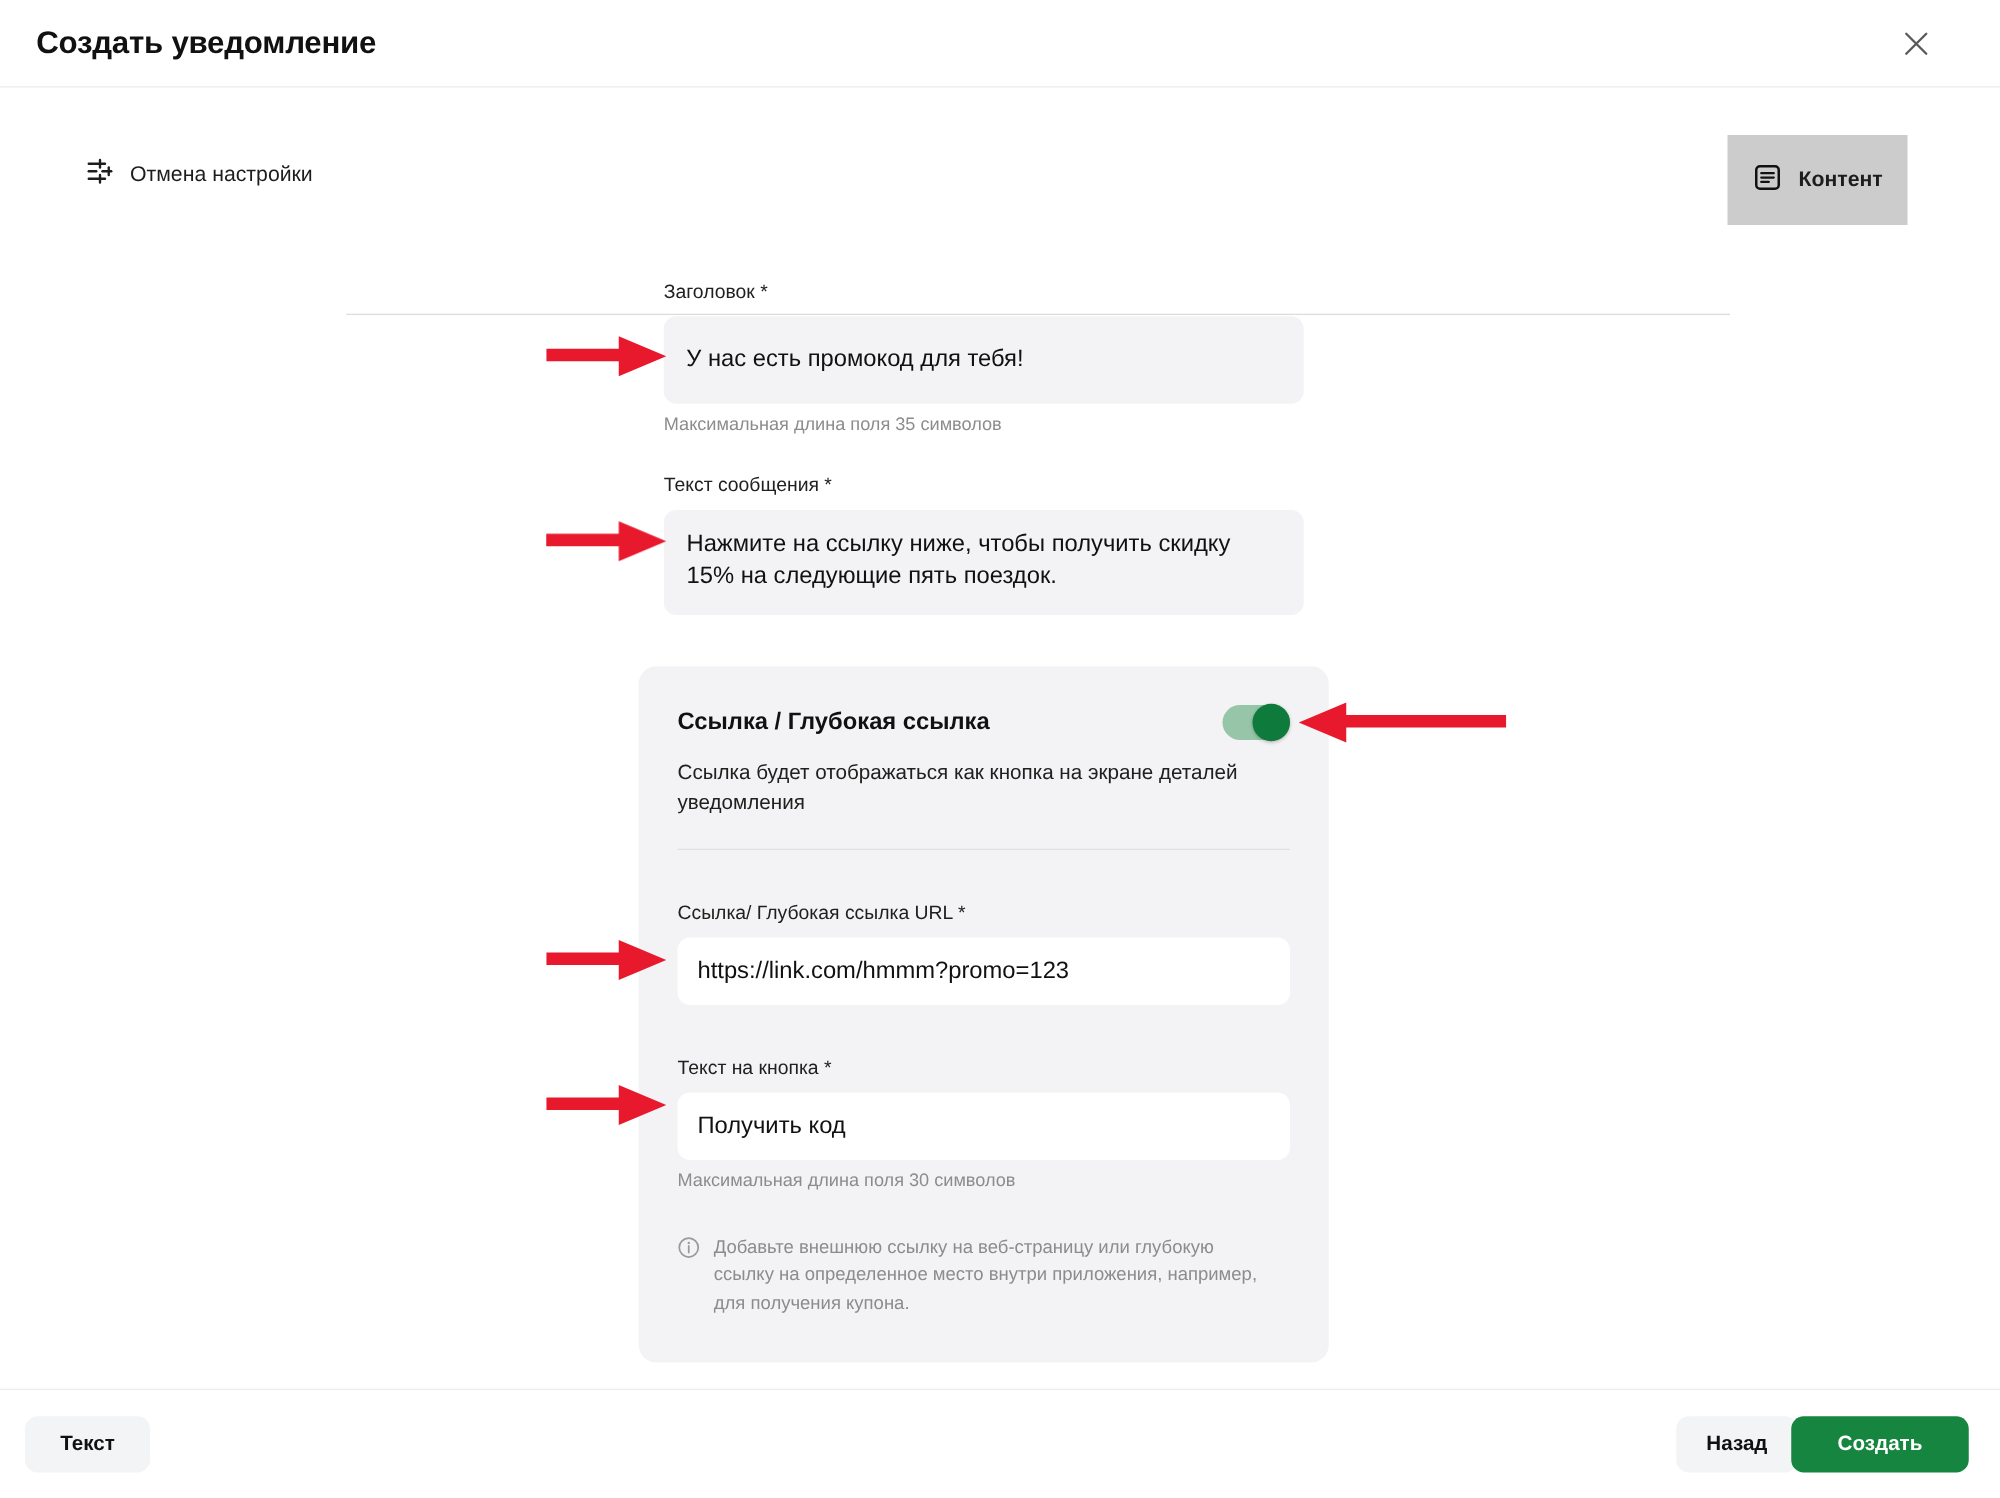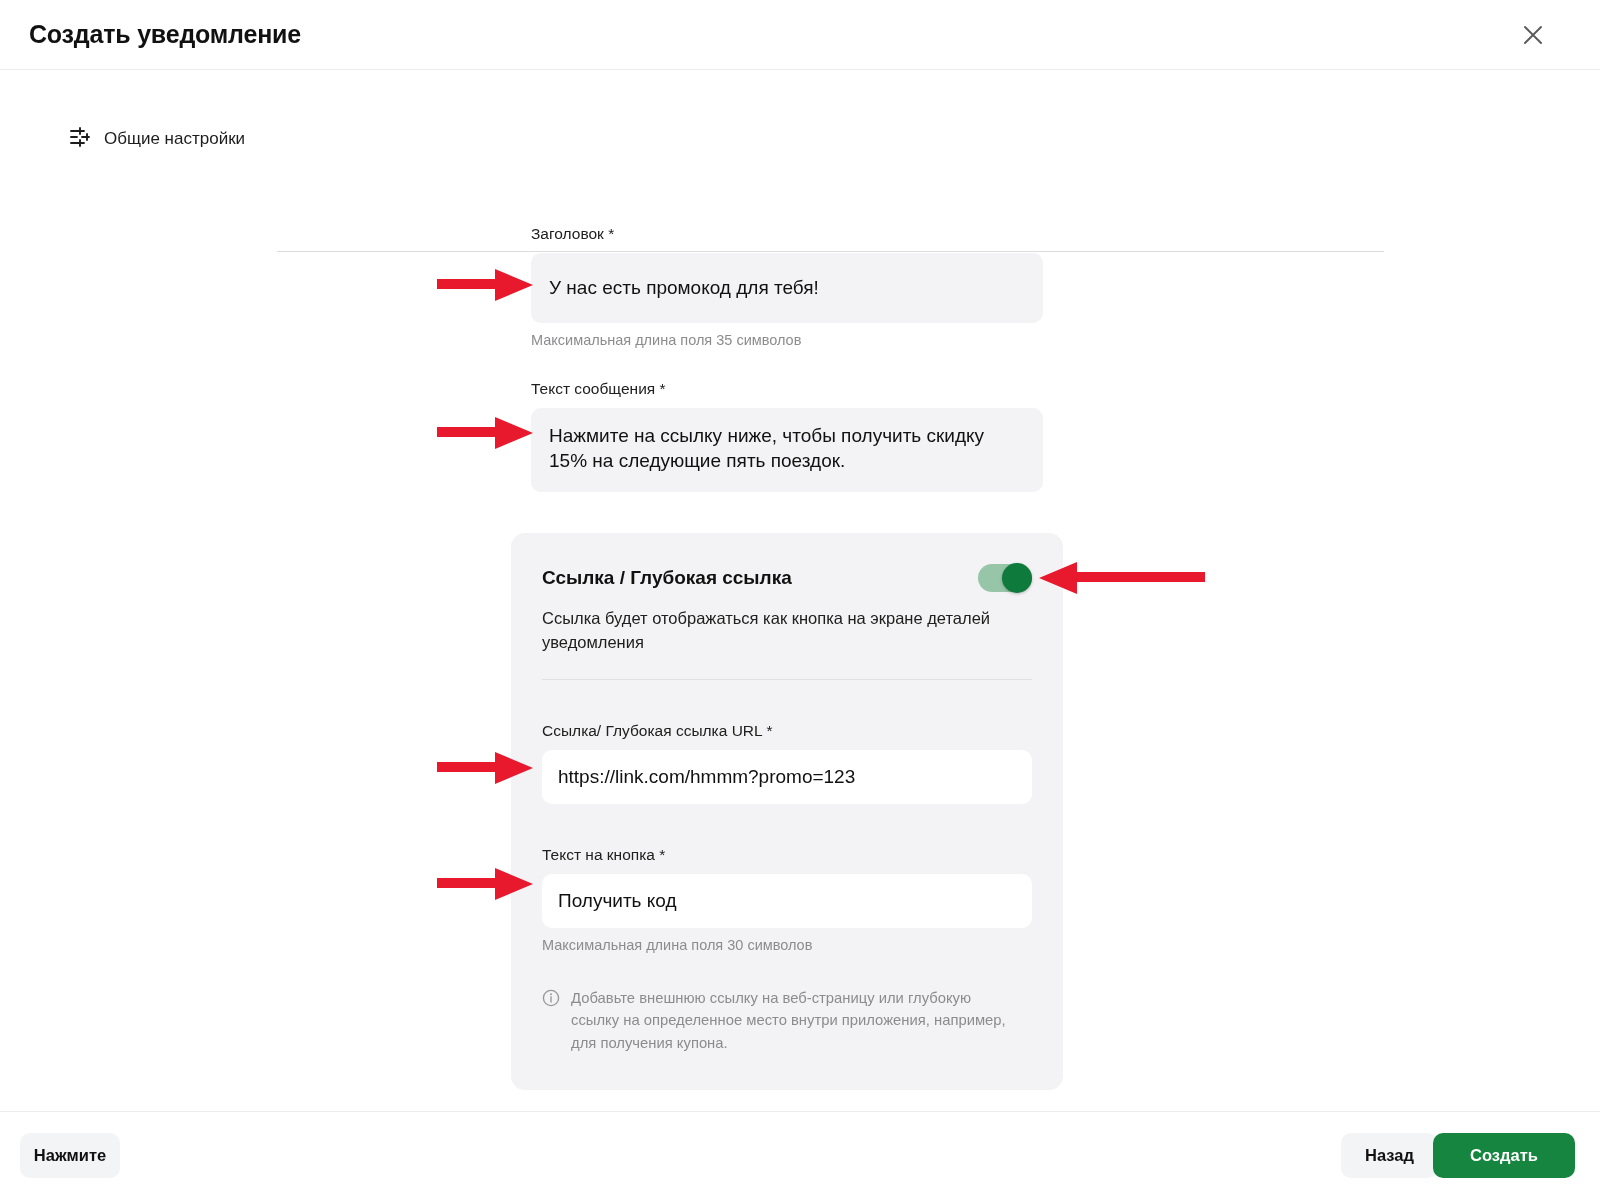--- a/index.html
+++ b/index.html
@@ -302,25 +302,38 @@
           <line x1="2" y1="5" x2="15" y2="5"></line>
           <line x1="2" y1="11" x2="8" y2="11"></line>
           <line x1="2" y1="17" x2="15" y2="17"></line>
           <line x1="11" y1="2" x2="11" y2="8"></line>
           <line x1="18" y1="8" x2="18" y2="14"></line>
           <line x1="13" y1="11" x2="20" y2="11"></line>
           <line x1="11" y1="14" x2="11" y2="20"></line>
         </g>
       </svg>
     </span>
-    <span class="label">Общие настройки</span>
+    <span class="label">Отмена настройки</span>
   </div>
 
   <div class="step-divider"></div>
 
+  <div class="step-content">
+    <span class="doc">
+      <svg width="24" height="24" viewBox="0 0 24 24" aria-hidden="true">
+        <rect x="3" y="3" width="18" height="18" rx="3" ry="3" fill="none" stroke="#111111" stroke-width="2"></rect>
+        <g stroke="#111111" stroke-width="1.8" stroke-linecap="round">
+          <line x1="7" y1="8.5" x2="17" y2="8.5"></line>
+          <line x1="7" y1="12" x2="17" y2="12"></line>
+          <line x1="7" y1="15.5" x2="13" y2="15.5"></line>
+        </g>
+      </svg>
+    </span>
+    <span class="label">Контент</span>
+  </div>
 </div>
 
 <div class="form-col">
 
   <div class="field-label">Заголовок *</div>
   <input class="text-input" type="text" value="У нас есть промокод для тебя!" style="">
   <div class="hint">Максимальная длина поля 35 символов</div>
 
   <div class="gap-36"></div>
 
@@ -374,16 +387,16 @@
 
 <svg class="arrow" style="left:437px; top:748px;" width="100" height="40" viewBox="0 0 100 40">
   <path d="M0 14 L58 14 L58 4 L96 20 L58 36 L58 24 L0 24 Z" fill="#e8192c"></path>
 </svg>
 
 <svg class="arrow" style="left:437px; top:864px;" width="100" height="40" viewBox="0 0 100 40">
   <path d="M0 14 L58 14 L58 4 L96 20 L58 36 L58 24 L0 24 Z" fill="#e8192c"></path>
 </svg>
 
 <div class="footer">
-  <button class="btn btn-cancel">Нажмите</button>
+  <button class="btn btn-cancel">Текст</button>
   <button class="btn btn-back">Назад</button>
   <button class="btn btn-create">Создать</button>
 </div>
 
 </body></html>

